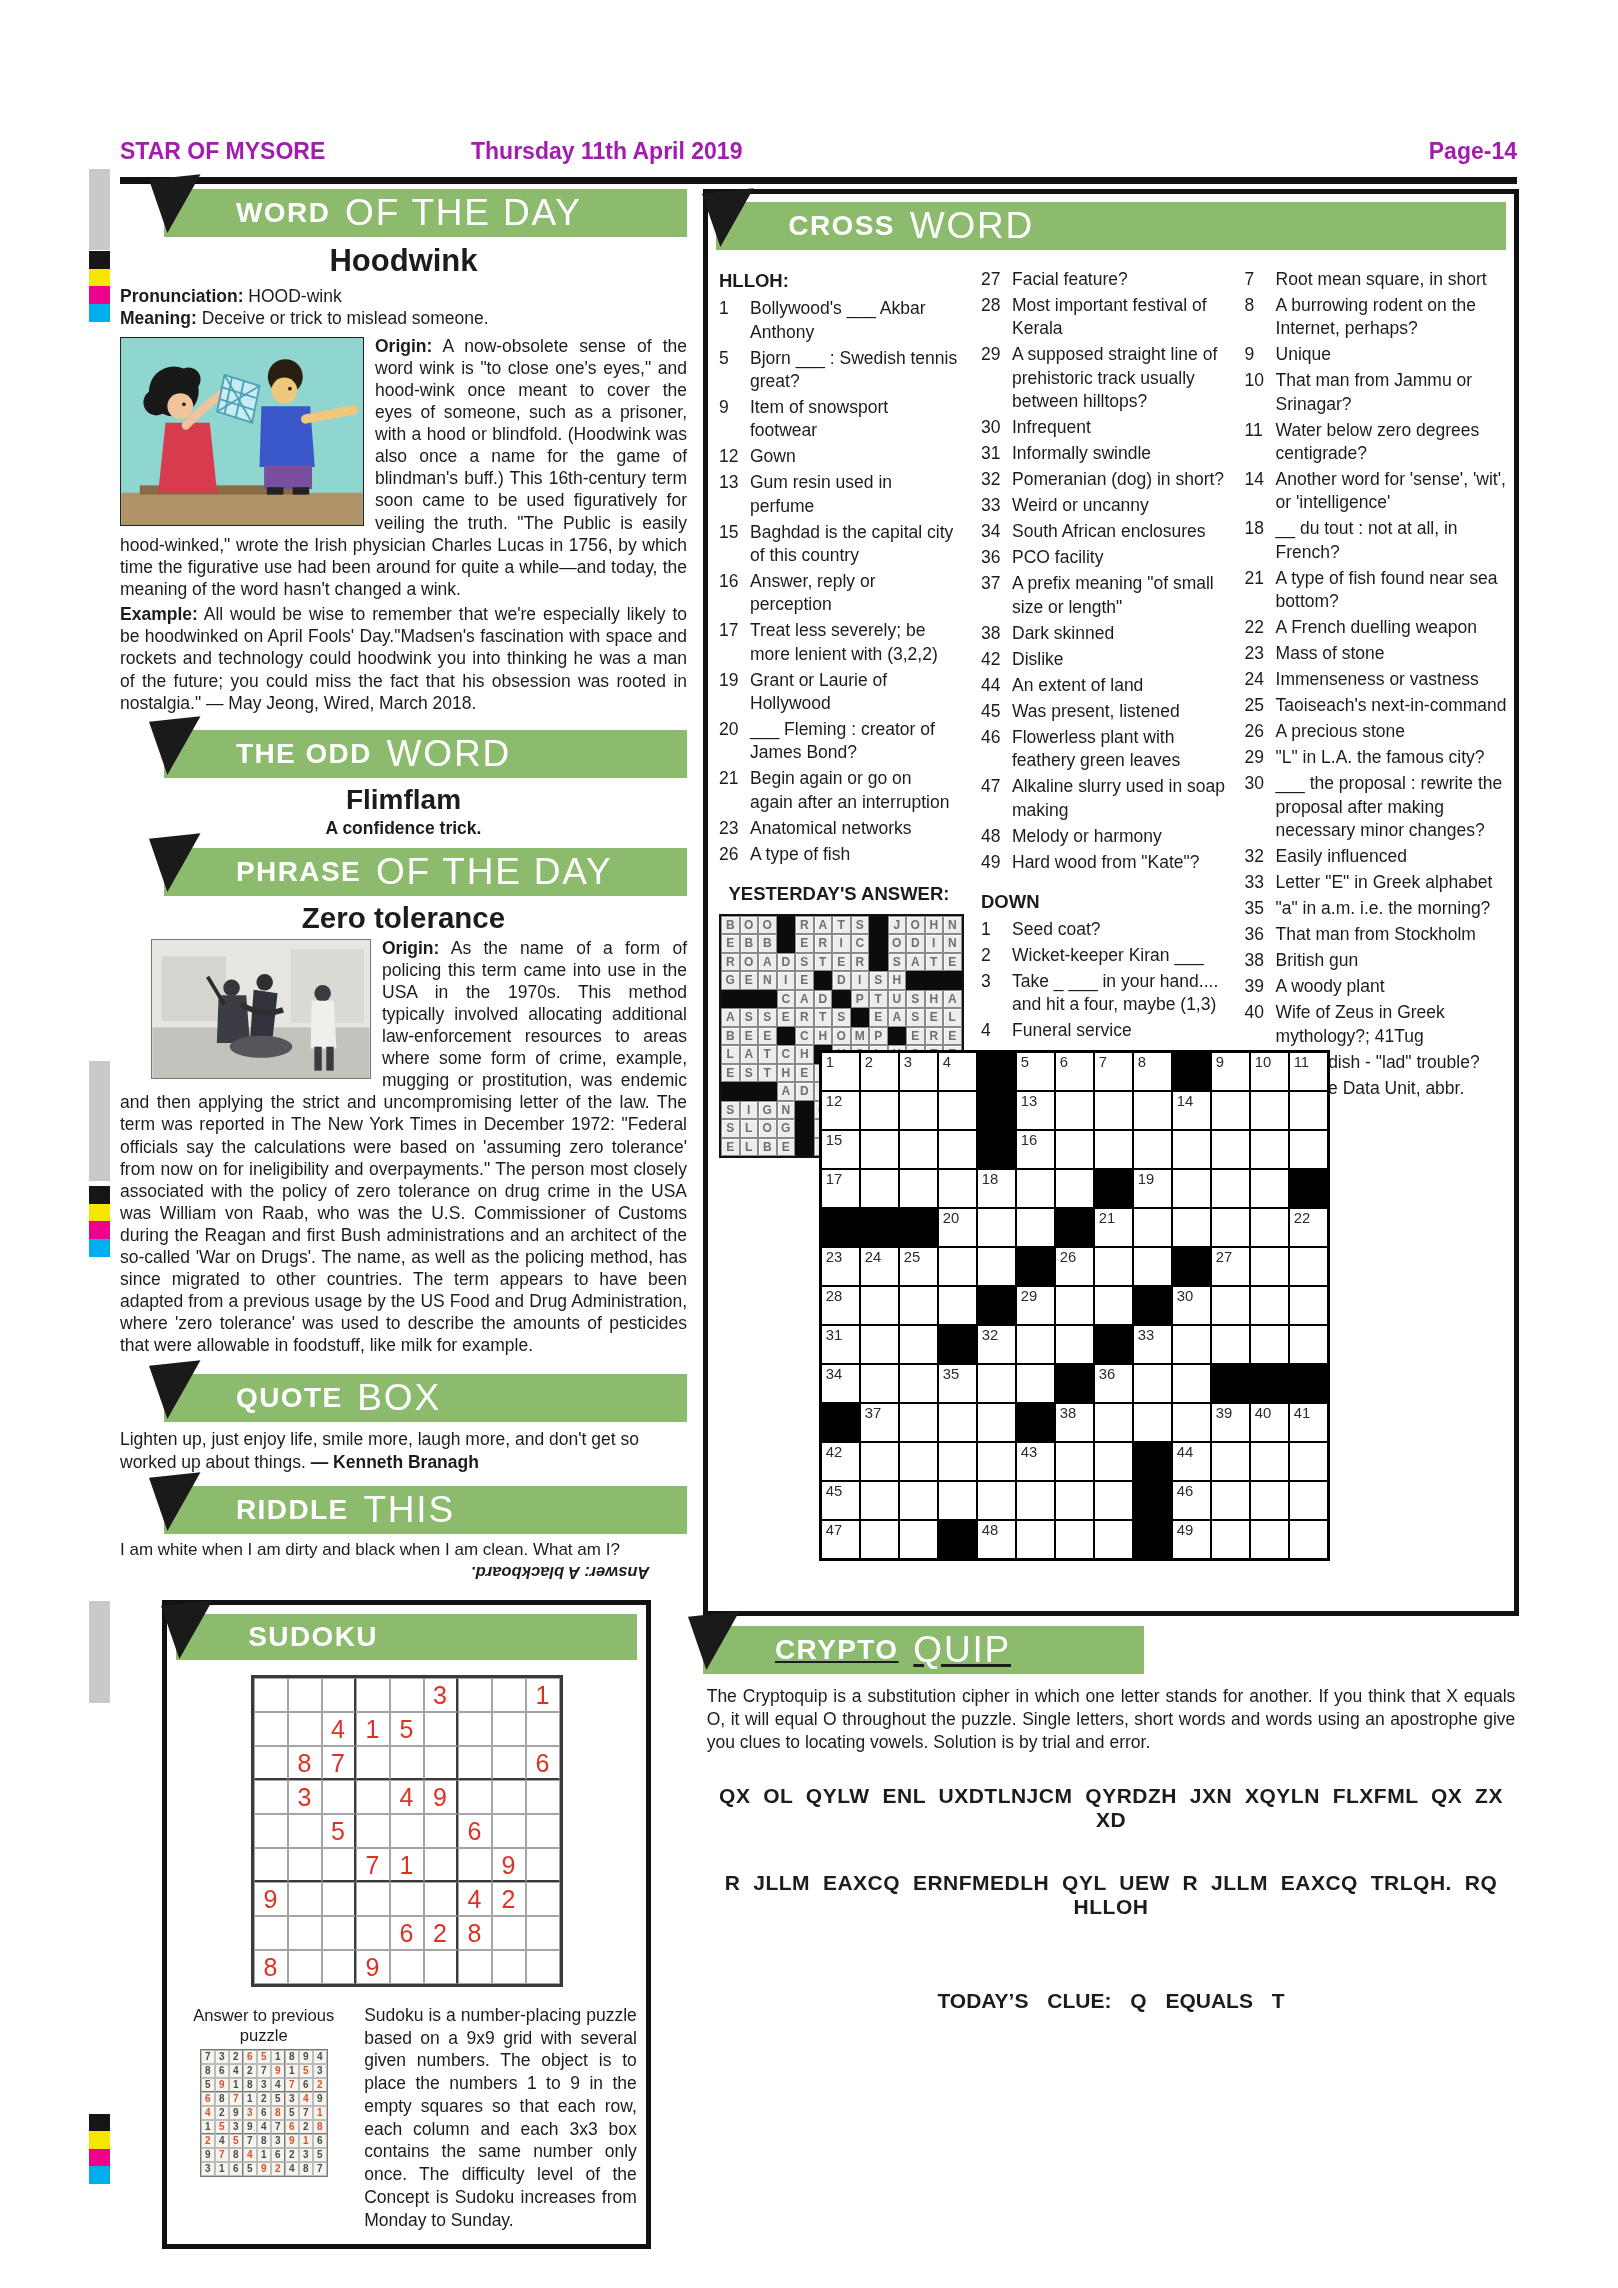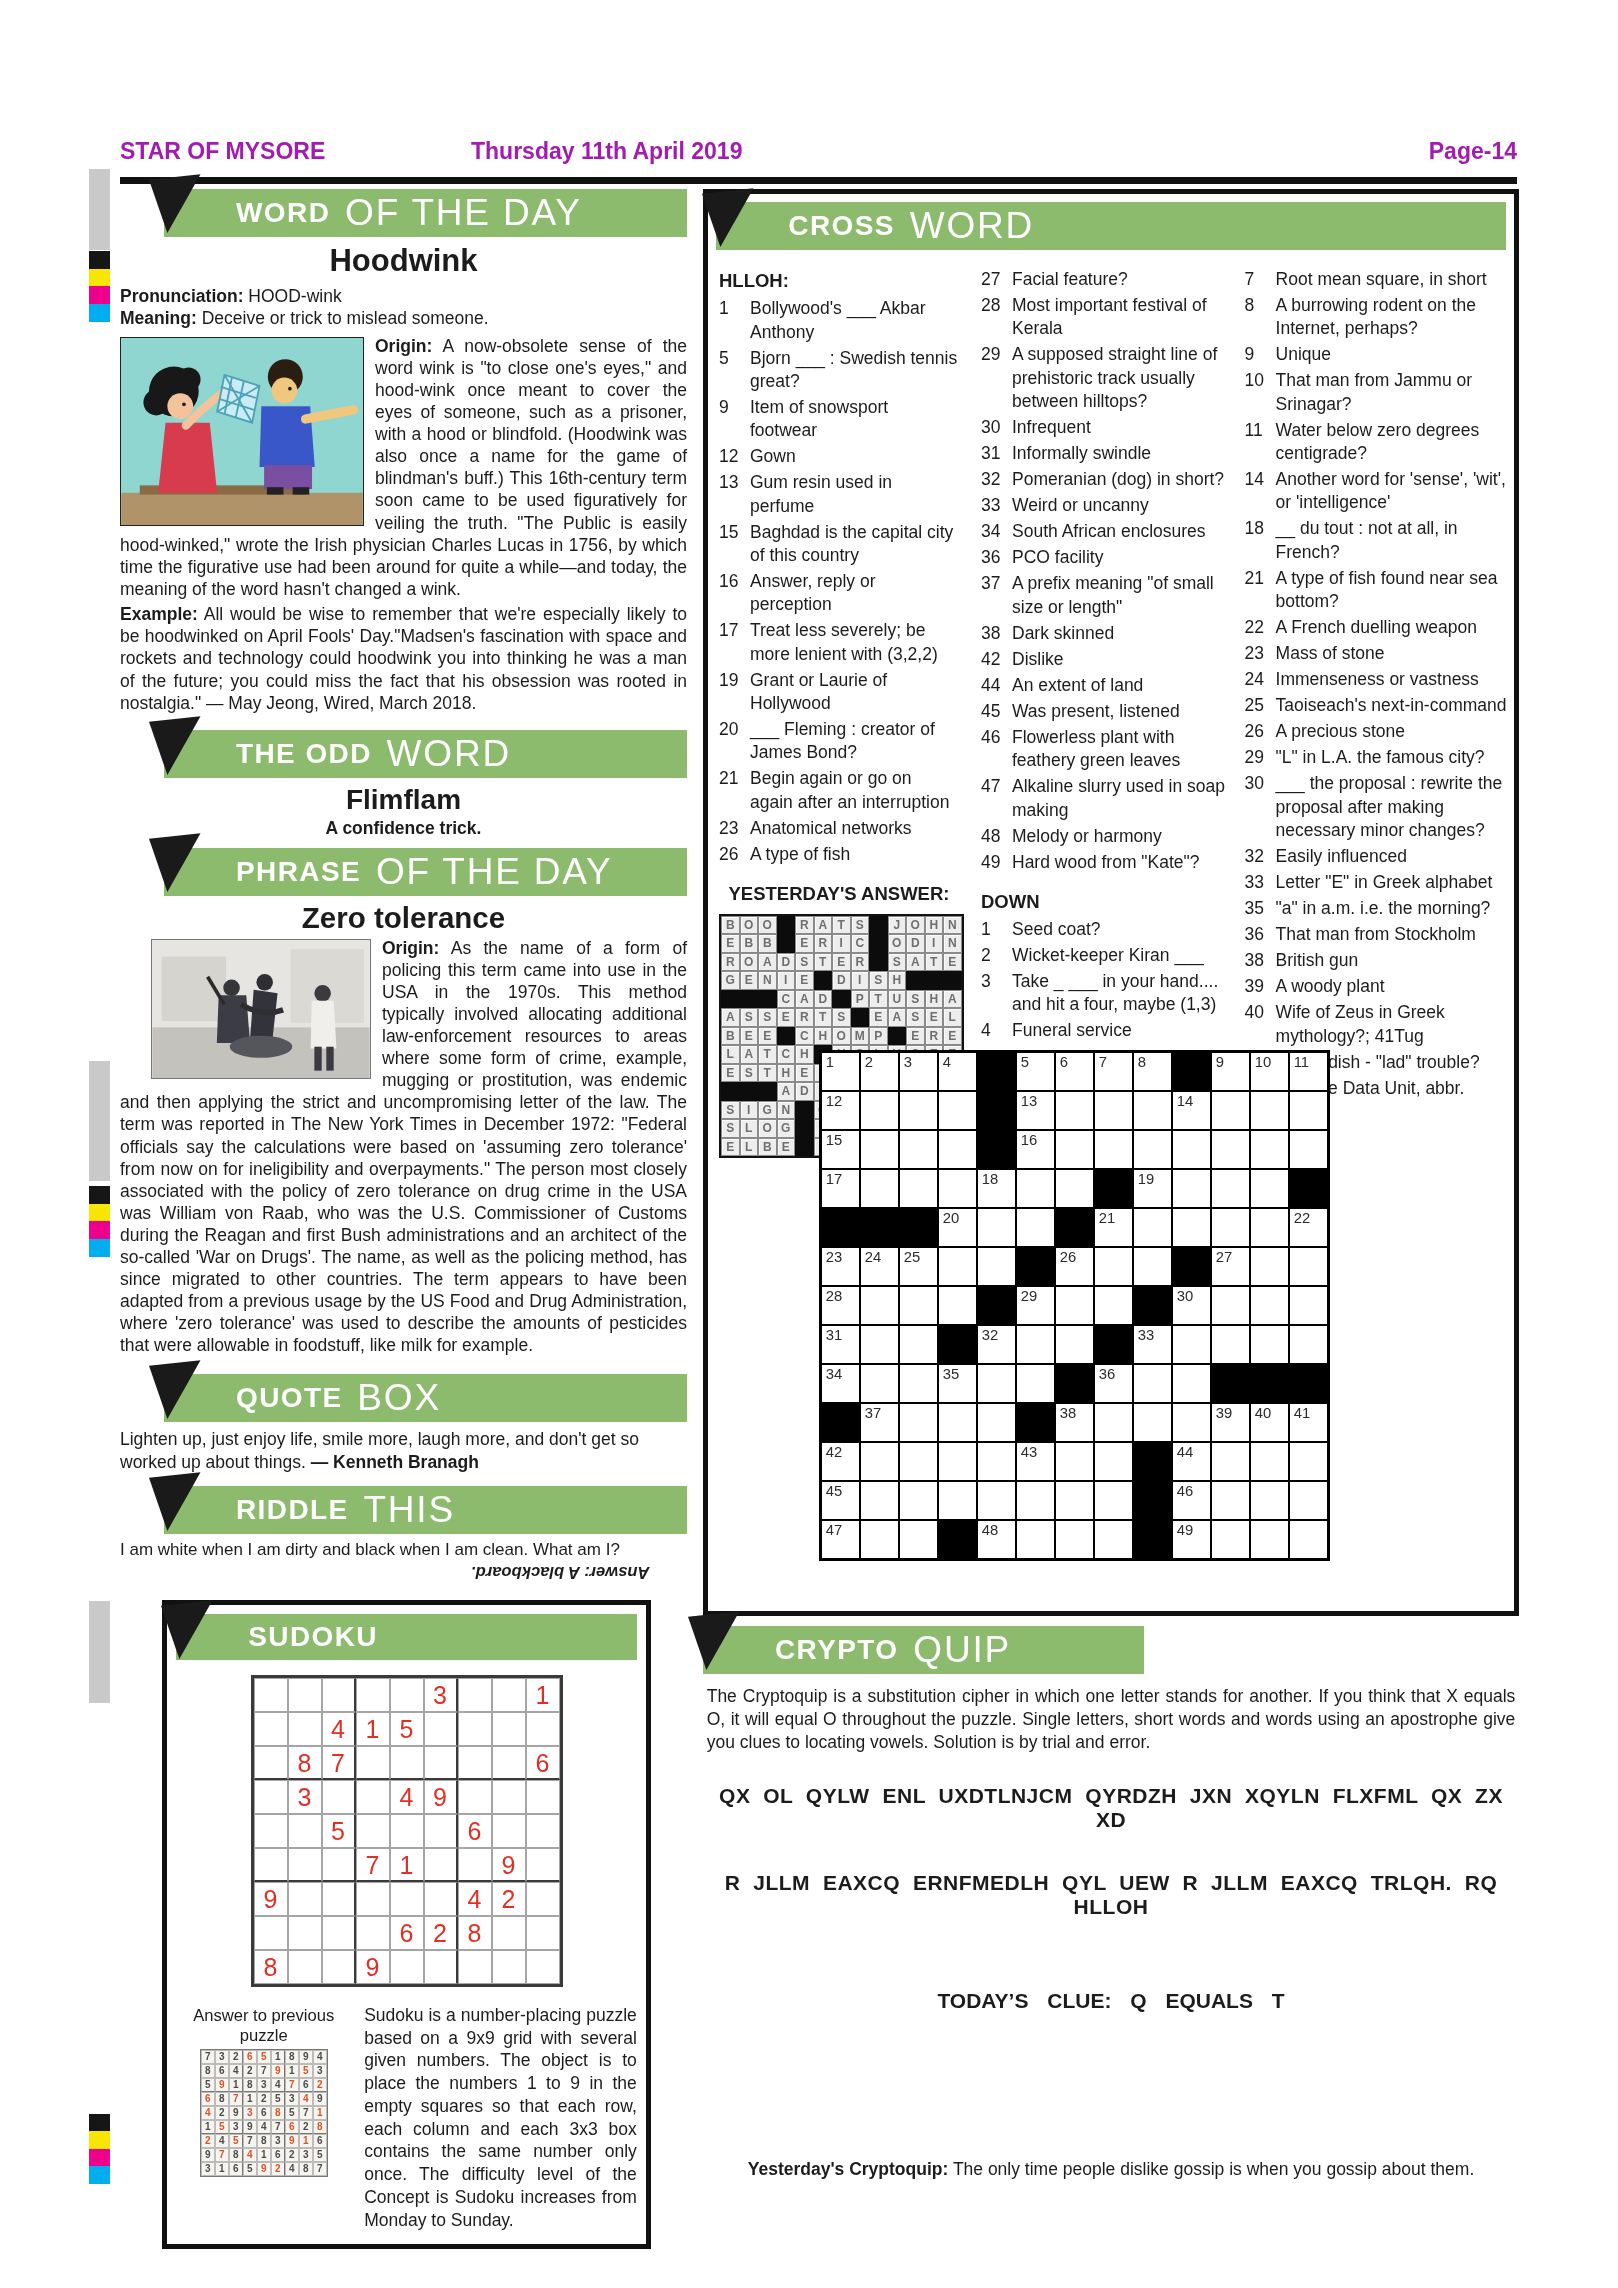--- a/index.html
+++ b/index.html
@@ -75,21 +75,21 @@
          text-align:center;color:#6f6f6f;box-sizing:border-box;box-shadow:inset 0.9px 0.9px 0 #fbfbfb;}
   .acell.blk{background:#0c0c0c;border-color:#0c0c0c;box-shadow:none;}
   #main-grid{position:absolute;left:111px;top:856px;display:grid;grid-template-columns:repeat(13,39px);
              grid-auto-rows:39px;border:2.8px solid #000;width:max-content;background:#fff;}
   .mcell{border:1.4px solid #000;position:relative;box-sizing:border-box;background:#fff;}
   .mcell.blk{background:#000;}
   .mcell .num{position:absolute;top:0.9px;left:3.7px;font-size:14.8px;color:#2b2b2b;}
 
   
   .crypto{position:absolute;left:703px;top:1626px;width:816px;}
-  .crypto .banner{width:441px;box-sizing:border-box;}
+  .crypto .banner{width:441px;box-sizing:border-box;text-decoration:underline;}
   .crypto-intro{font-size:17.5px;line-height:1.3;text-align:justify;margin:11px 3.7px 0;}
   .cipher{font-weight:bold;font-size:21px;text-align:center;letter-spacing:0.5px;word-spacing:6.5px;margin-top:39px;}
   .crypto-clue{font-weight:bold;font-size:21px;text-align:center;word-spacing:13px;margin-top:70px;}
   .crypto-yest{font-size:17.5px;text-align:center;margin-top:146px;}
   .crypto-yest b{font-weight:bold;}
 </style>
 </head>
 <body>
 
 <div class="page">
@@ -1139,20 +1139,16 @@
       <svg class="tri" width="57" height="61" viewBox="0 0 62 66">
           <polygon points="0,6 56,0 20,64" fill="#1a1a1a"></polygon>
         </svg>
       <span class="b">CRYPTO</span>
       <span class="l">QUIP</span>
     </div>
     <p class="crypto-intro">The Cryptoquip is a substitution cipher in which one letter stands for another. If you think that X equals O, it will equal O throughout the puzzle. Single letters, short words and words using an apostrophe give you clues to locating vowels. Solution is by trial and error.</p>
     <div class="cipher" style="margin-top:31px;">QX OL QYLW ENL UXDTLNJCM QYRDZH JXN XQYLN FLXFML QX ZX XD</div>
     <div class="cipher">R JLLM EAXCQ ERNFMEDLH QYL UEW R JLLM EAXCQ TRLQH. RQ HLLOH</div>
     <div class="crypto-clue">TODAY’S CLUE: Q EQUALS T</div>
-    <div class="crypto-yest">
-      <b>Yesterday's Cryptoquip:</b>
-      <span>The only time people dislike gossip is when you gossip about them.</span>
-    </div>
   </div>
 
 </div>
 
 
 </body></html>

